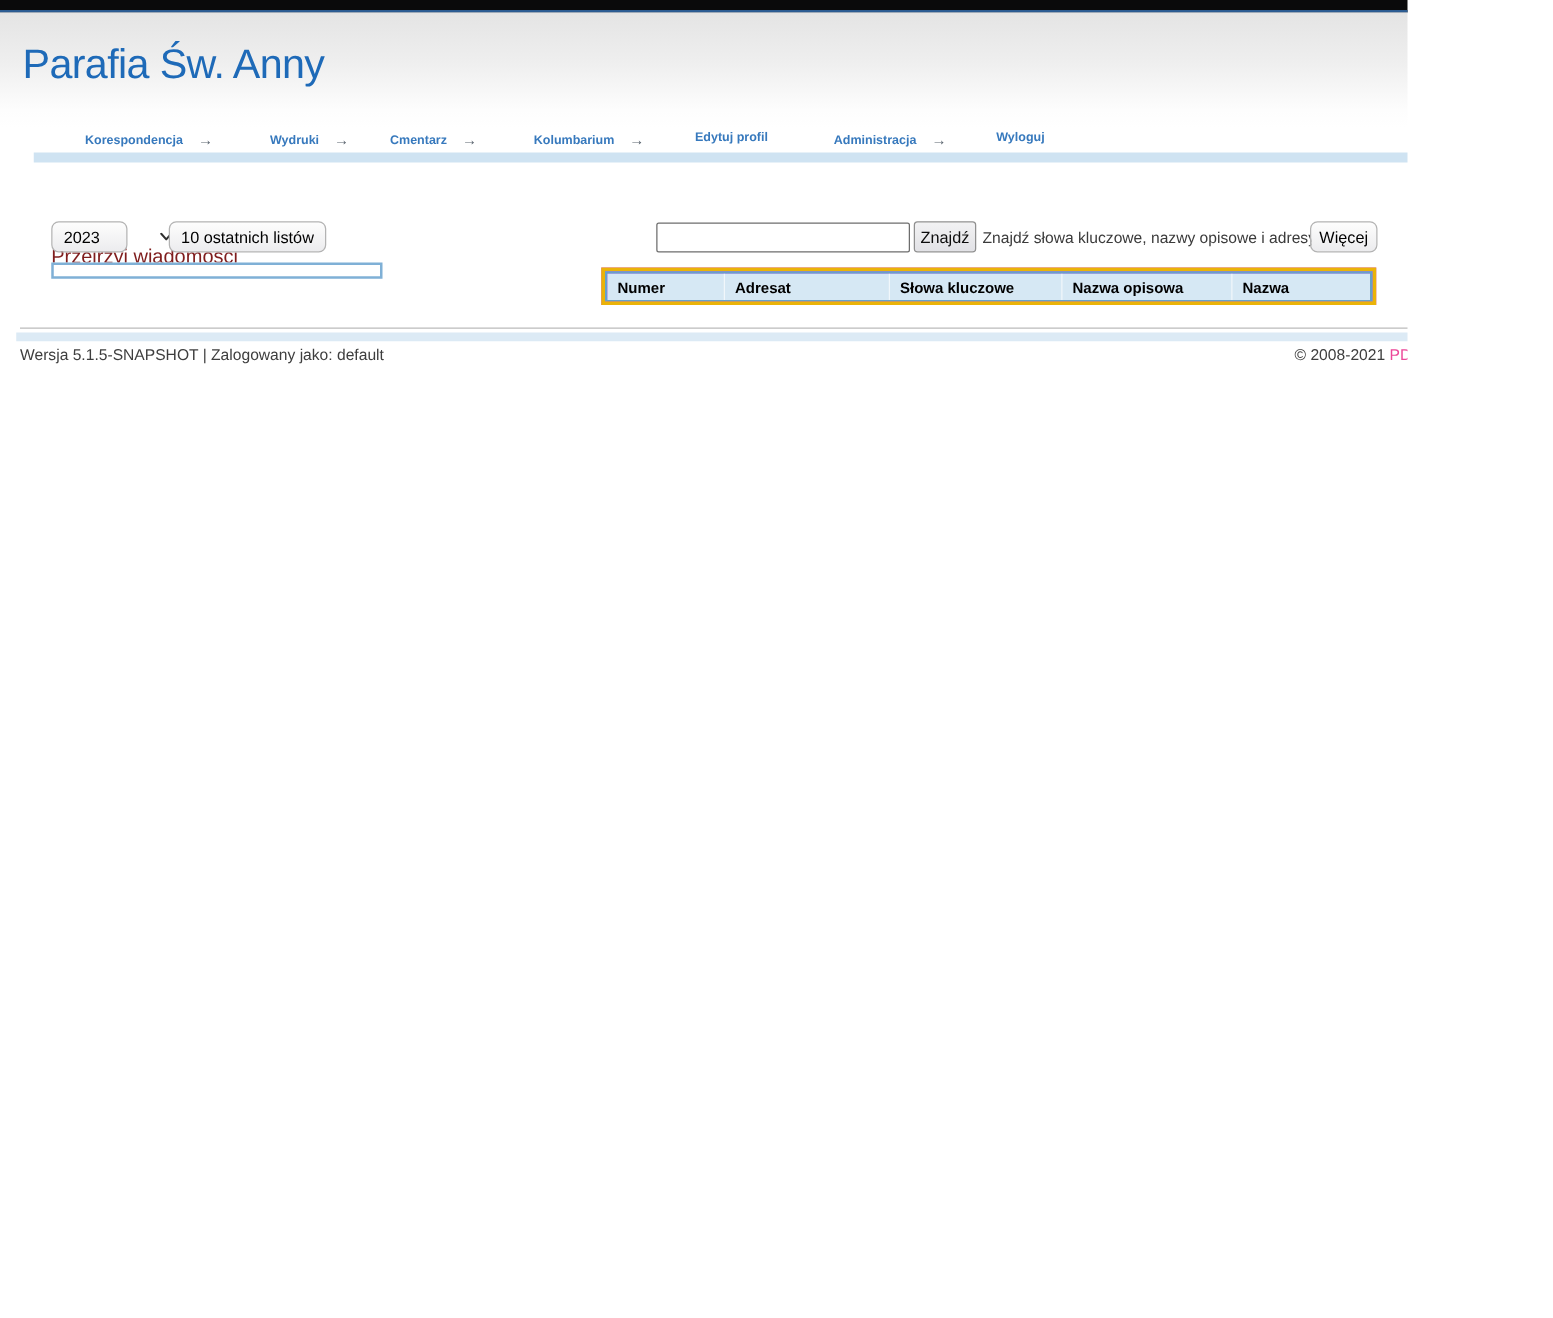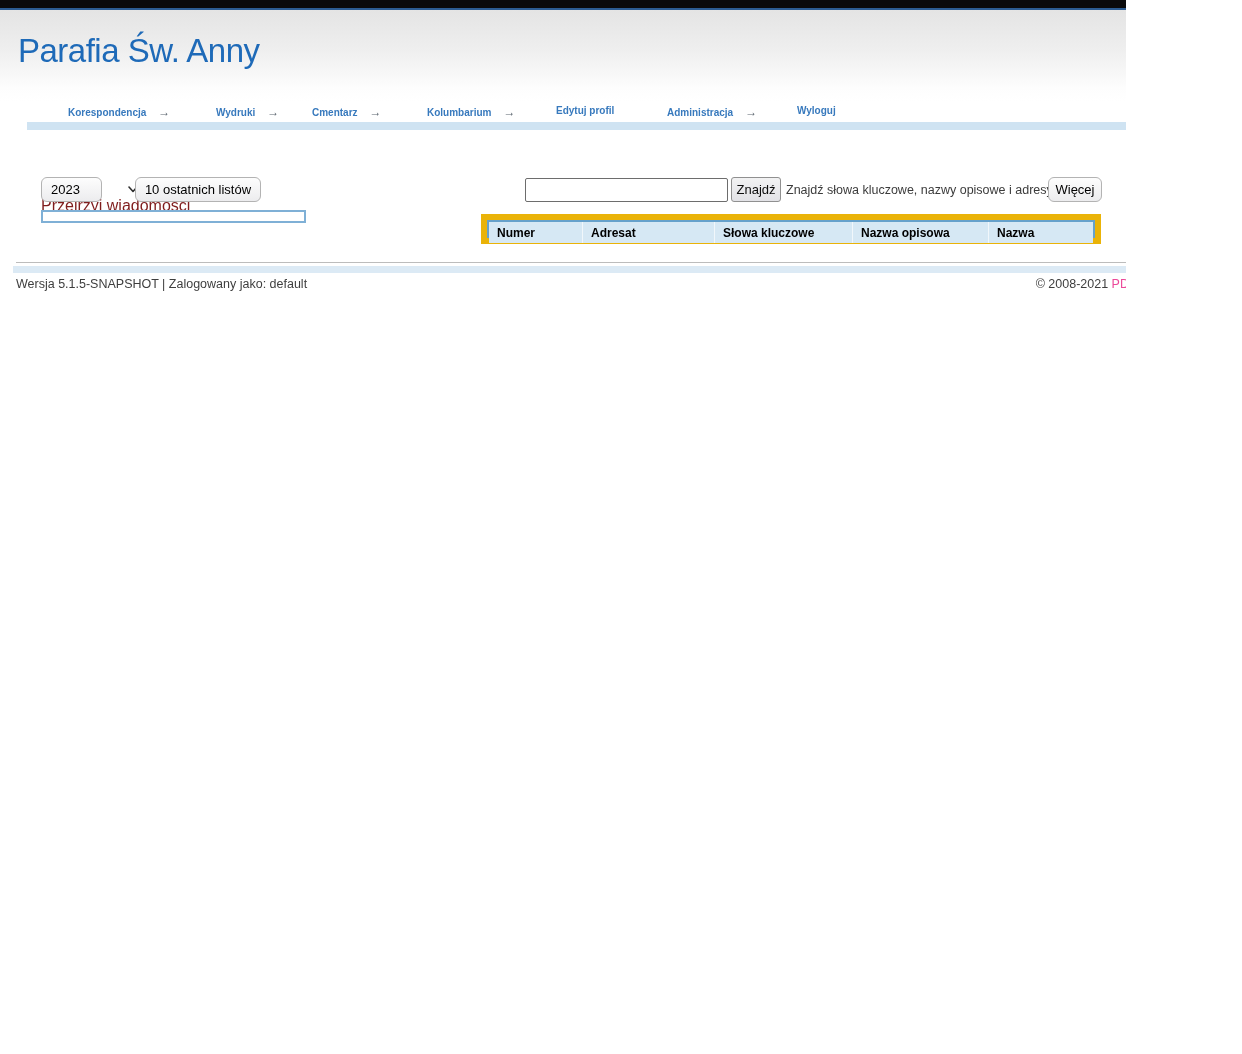--- a/index.html
+++ b/index.html
@@ -50,21 +50,21 @@
   .find-btn { position:absolute; top:177px; left:731px; width:50px; height:25px;
               border:1px solid #909090; border-radius:3px;
               background:linear-gradient(#f2f2f3,#e2e2e6); font-size:13px; color:#0c0c0c;
               display:flex; align-items:center; justify-content:center; cursor:pointer; }
   .search-hint { position:absolute; top:177px; left:786px; height:25px; display:flex; align-items:center;
                  font-size:12.5px; color:#3b3b3b; white-space:nowrap; }
   .more-btn { position:absolute; top:177px; left:1048px; width:54px; }
 
   
   .table-wrap { position:absolute; top:214px; left:481px; width:620px; height:30px;
-                border:6px solid #eab308; background:#d946ef; }
+                border:3px solid #eab308; background:#d946ef; }
   .table-inner { position:absolute; inset:0; border:2px solid #66a1cb; background:#fff; }
   .thead-row { display:flex; height:21px; margin:0; background:#d6e8f4; }
   .th { font-size:12px; font-weight:bold; color:#000; padding:4px 0 0 8px; white-space:nowrap;
         border-right:1px solid rgba(255,255,255,0.65); }
   .th:nth-child(1){ width:94px; }
   .th:nth-child(2){ width:132px; }
   .th:nth-child(3){ width:138px; }
   .th:nth-child(4){ width:136px; }
   .th:nth-child(5){ flex:1; border-right:none; }
 

